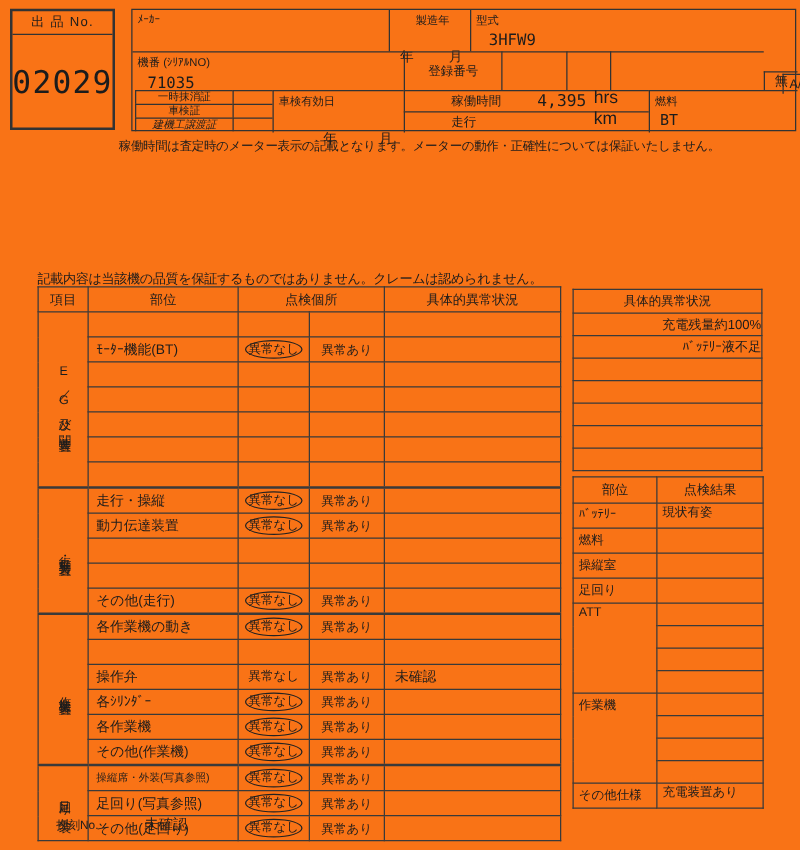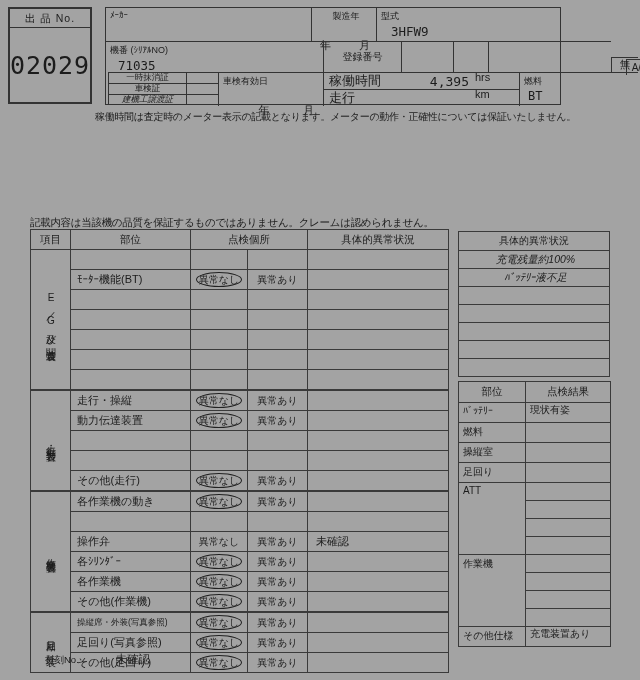--- a/index.html
+++ b/index.html
@@ -1,41 +1,41 @@
 <!DOCTYPE html>
 <html><head>
 <meta charset="utf-8">
 <style>
   html,body{margin:0;padding:0;background:#fff;}
-  #page{position:relative;width:640px;height:680px;background:#a3a3a3;
+  #page{position:relative;width:640px;height:680px;background:#f97316;
         font-family:"Liberation Sans","DejaVu Sans",sans-serif;color:#1c1c1c;overflow:hidden;}
   .mono{font-family:"DejaVu Sans Mono",monospace;}
 
   
   #lot-box{position:absolute;left:8px;top:7px;width:84px;height:97px;border:2px solid #333;
            box-sizing:border-box;display:flex;flex-direction:column;}
   #lot-box .lot-title{height:18px;line-height:18px;text-align:center;font-size:10.5px;
            border-bottom:1px solid #333;letter-spacing:1px;}
   #lot-box .lot-number{flex:1;display:flex;align-items:center;justify-content:center;
            font-size:25px;letter-spacing:1px;}
 
   
-  #header-table{position:absolute;left:105px;top:7px;width:456px;height:98px;
+  #header-table{position:absolute;left:105px;top:7px;width:532px;height:98px;
            border:1px solid #333;box-sizing:border-box;}
   .hcell{position:absolute;box-sizing:border-box;border-left:1px solid #333;border-top:1px solid #333;}
   .hcell.noL{border-left:none;} .hcell.noT{border-top:none;}
   .hlabel{font-size:9px;display:block;padding:2px 0 0 4px;}
   .hvalue{font-size:12.5px;display:block;padding:1px 0 0 12px;}
   .yr-mo{position:absolute;bottom:3px;left:0;right:0;font-size:11px;}
   .yr-mo .yy{position:absolute;left:38%;} .yr-mo .mm{position:absolute;right:9px;}
   .cert-label{font-size:8.5px;display:flex;align-items:center;justify-content:center;height:100%;}
   .meterline{display:flex;align-items:center;height:100%;}
-  .meterline .ml-label{font-size:13px;padding-left:5px;}
+  .meterline .ml-label{font-size:10px;padding-left:5px;margin-left:32px;}
   .meterline .ml-value{margin-left:auto;font-size:13px;}
-  .meterline .ml-unit{font-size:11px;width:24px;margin:3px 20px 12px 6px;}
+  .meterline .ml-unit{font-size:14px;width:24px;margin:3px 20px 12px 6px;}
   .centered{display:flex;align-items:center;justify-content:center;font-size:10px;}
 
   
   #note-meter{position:absolute;left:95px;top:110px;font-size:10px;letter-spacing:-0.3px;}
   #note-disclaimer{position:absolute;left:30px;top:216px;font-size:10.5px;letter-spacing:-0.3px;}
 
   
   #inspection-table{position:absolute;left:30px;top:229px;width:418px;border-collapse:collapse;
            table-layout:fixed;}
   #inspection-table th,#inspection-table td{border:1px solid #3a3a3a;padding:0;height:19px;
@@ -48,22 +48,22 @@
   td.sec-cell{text-align:center;vertical-align:middle;}
   .vlabel{writing-mode:vertical-rl;text-orientation:upright;display:inline-block;
            font-size:10px;line-height:1;letter-spacing:1px;margin:0 auto;}
   .pill{display:inline-block;font-size:10px;line-height:13px;padding:0 2px;
            border:1.5px solid transparent;border-radius:50%;}
   .pill.circled{border-color:#222;}
 
   
   #detail-box{position:absolute;left:458px;top:231px;width:152px;border-collapse:collapse;table-layout:fixed;}
   #detail-box th{border:1px solid #3a3a3a;height:16px;font-size:10px;font-weight:normal;text-align:center;}
-  #detail-box td{border:1px solid #3a3a3a;height:17px;font-size:10.5px;text-align:center;
-           padding:0 0 0 3px;white-space:nowrap;overflow:hidden;font-style:italic;}
+  #detail-box td{border:1px solid #3a3a3a;height:17px;font-size:10.5px;text-align:right;
+           padding:0 0 0 3px;white-space:nowrap;overflow:hidden;}
 
   
   #result-table{position:absolute;left:458px;top:381px;width:152px;border-collapse:collapse;table-layout:fixed;}
   #result-table th{border:1px solid #3a3a3a;height:18px;font-size:10.5px;font-weight:normal;text-align:center;}
   #result-table td{border:1px solid #3a3a3a;height:17px;font-size:10px;text-align:left;
            padding:0 0 0 4px;vertical-align:top;white-space:nowrap;overflow:hidden;}
   #result-table td.rpart{padding-top:2px;}
 
   
   #stamp-row{position:absolute;left:45px;top:652px;font-size:9.5px;}

